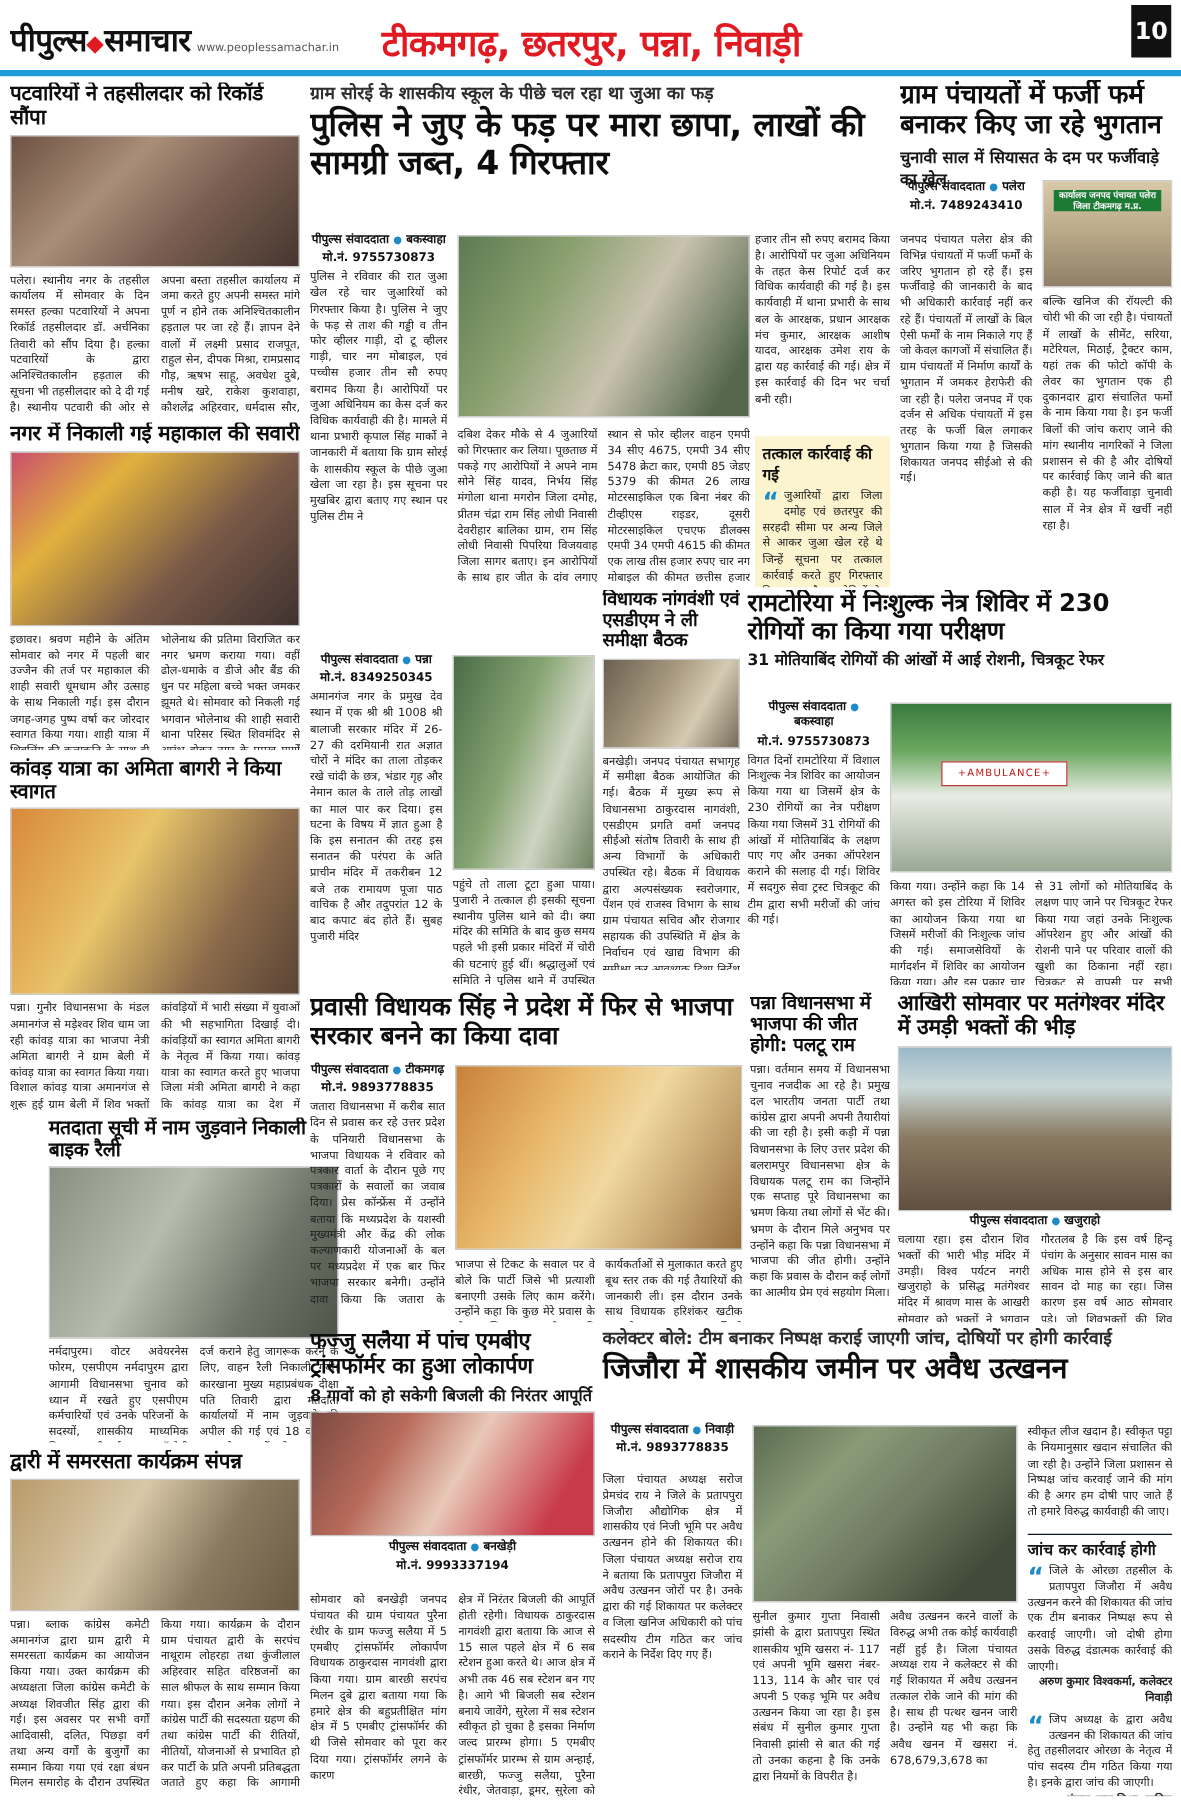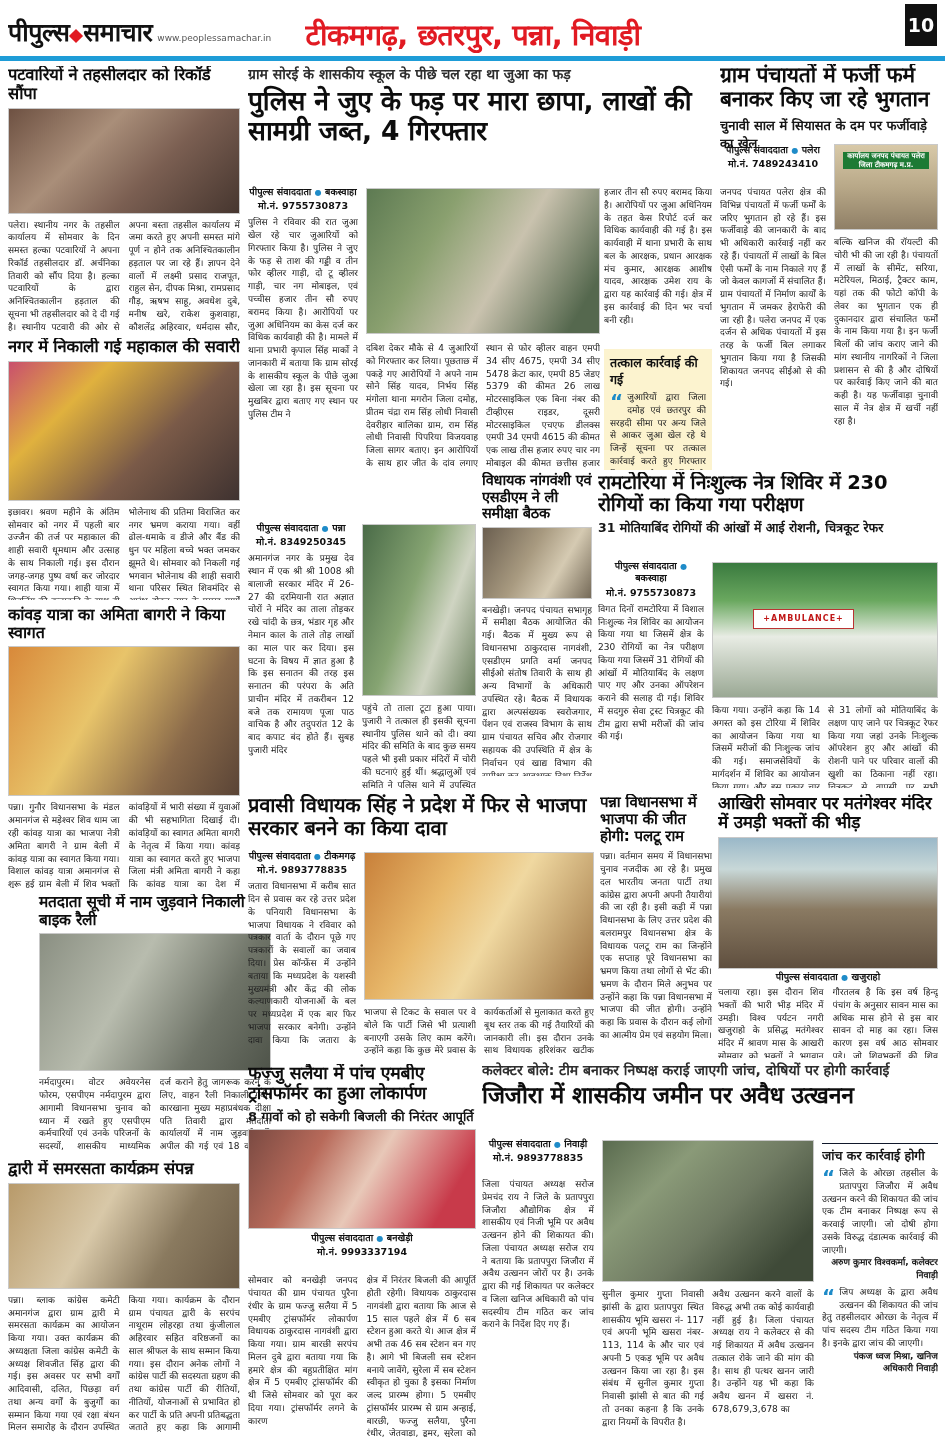--- a/index.html
+++ b/index.html
@@ -31,21 +31,21 @@
   
   .ph-crowd{background:linear-gradient(135deg,#6e5142,#a98e79 35%,#7b5f52 62%,#46362f);}
   .ph-police{background:linear-gradient(120deg,#5d7a52,#8aa06f 30%,#c9c2ae 58%,#55684e 90%);}
   .ph-office{background:linear-gradient(180deg,#d8c9a8,#b8a888 50%,#8f7f66);}
   .ph-mahakal{background:linear-gradient(135deg,#c94f6d,#e0b13e 28%,#7a5a48 62%,#3f3230);}
   .ph-kanwar{background:linear-gradient(120deg,#d8893a,#e8c46a 38%,#8a6a4a 72%,#5a4436);}
   .ph-temple-door{background:linear-gradient(110deg,#4a6b48,#86a472 42%,#cfd4c2 68%,#6d8260);}
   .ph-meeting{background:linear-gradient(120deg,#6b5f50,#a89a80 42%,#d5cab2 68%,#756a58);}
   .ph-ambulance{background:linear-gradient(180deg,#3a7a3f,#6aa85f 28%,#e8ece4 55%,#9aa894);}
   .amb-strip{position:absolute;left:18%;top:34%;width:44%;height:14%;background:#fff;border:1px solid #b33;
-             display:flex;align-items:center;justify-content:center;font-size:8px;font-weight:700;color:#c01818;letter-spacing:1px;}
+             display:flex;align-items:center;justify-content:center;font-size:8px;font-weight:400;color:#c01818;letter-spacing:1px;}
   .ph-bikes{background:linear-gradient(120deg,#8a8f82,#b8bcae 38%,#6f7468 72%,#4f544a);}
   .ph-samarasta{background:linear-gradient(120deg,#b89a6a,#d8c8a8 38%,#8a7a5f 68%,#6a5a45);}
   .ph-bjp{background:linear-gradient(120deg,#c8803a,#e8b86a 32%,#f0d8a0 55%,#9a7040);}
   .ph-temple{background:linear-gradient(180deg,#9ab8c8,#c8d8d8 24%,#8a7a62 55%,#5f4f3f);}
   .ph-stage{background:linear-gradient(120deg,#7a4a42,#b86a5a 28%,#e8c8b8 52%,#c83a4a 85%);}
   .ph-quarry{background:linear-gradient(135deg,#5a6b4f,#8a9a78 28%,#6f7a62 55%,#3f4a38 85%);}
   .sign{position:absolute;left:8%;top:8%;width:84%;height:20%;background:#1d7a34;color:#fff;font-size:7px;
         display:flex;align-items:center;justify-content:center;text-align:center;font-weight:700;}
 </style>
 </head>
@@ -219,20 +219,21 @@
     <div class="hl" style="font-size:23px;margin-top:3px;">जिजौरा में शासकीय जमीन पर अवैध उत्खनन</div>
     <div class="abs" style="left:0;top:78px;width:112px;">
       <div class="byl"><span>पीपुल्स संवाददाता</span> <span class="dot">●</span> <span>निवाड़ी</span></div>
       <div class="phn">मो.नं. 9893778835</div>
     </div>
     <div class="abs bt" style="left:0;top:118px;width:112px;height:259px;">जिला पंचायत अध्यक्ष सरोज प्रेमचंद राय ने जिले के प्रतापपुरा जिजौरा औद्योगिक क्षेत्र में शासकीय एवं निजी भूमि पर अवैध उत्खनन होने की शिकायत की। जिला पंचायत अध्यक्ष सरोज राय ने बताया कि प्रतापपुरा जिजौरा में अवैध उत्खनन जोरों पर है। उनके द्वारा की गई शिकायत पर कलेक्टर व जिला खनिज अधिकारी को पांच सदस्यीय टीम गठित कर जांच कराने के निर्देश दिए गए हैं।</div>
     <div class="photo ph-quarry abs" style="left:120px;top:80px;width:212px;height:142px;"></div>
     <div class="abs bt" style="left:120px;top:228px;width:102px;height:149px;">सुनील कुमार गुप्ता निवासी झांसी के द्वारा प्रतापपुरा स्थित शासकीय भूमि खसरा नं- 117 एवं अपनी भूमि खसरा नंबर- 113, 114 के और चार एवं अपनी 5 एकड़ भूमि पर अवैध उत्खनन किया जा रहा है। इस संबंध में सुनील कुमार गुप्ता निवासी झांसी से बात की गई तो उनका कहना है कि उनके द्वारा नियमों के विपरीत है।</div>
     <div class="abs bt" style="left:230px;top:228px;width:102px;height:149px;">अवैध उत्खनन करने वालों के विरुद्ध अभी तक कोई कार्यवाही नहीं हुई है। जिला पंचायत अध्यक्ष राय ने कलेक्टर से की गई शिकायत में अवैध उत्खनन तत्काल रोके जाने की मांग की है। साथ ही पत्थर खनन जारी है। उन्होंने यह भी कहा कि अवैध खनन में खसरा नं. 678,679,3,678 का</div>
     <div class="abs" style="left:340px;top:80px;width:116px;height:297px;">
+      <div class="bt" style="height:84px;">स्वीकृत लीज खदान है। स्वीकृत पट्टा के नियमानुसार खदान संचालित की जा रही है। उन्होंने जिला प्रशासन से निष्पक्ष जांच करवाई जाने की मांग की है अगर हम दोषी पाए जाते हैं तो हमारे विरुद्ध कार्यवाही की जाए।</div>
       <div class="sub" style="font-size:12.5px;border-top:1px solid #0f172a;padding-top:3px;margin-top:3px;">जांच कर कार्रवाई होगी</div>
       <div class="bt" style="margin-top:3px;"><span class="qicon">“</span><span>जिले के ओरछा तहसील के प्रतापपुरा जिजौरा में अवैध उत्खनन करने की शिकायत की जांच एक टीम बनाकर निष्पक्ष रूप से करवाई जाएगी। जो दोषी होगा उसके विरुद्ध दंडात्मक कार्रवाई की जाएगी।</span></div>
       <div class="bt qattr">अरुण कुमार विश्वकर्मा, कलेक्टर निवाड़ी</div>
       <div class="bt" style="margin-top:4px;"><span class="qicon">“</span><span>जिप अध्यक्ष के द्वारा अवैध उत्खनन की शिकायत की जांच हेतु तहसीलदार ओरछा के नेतृत्व में पांच सदस्य टीम गठित किया गया है। इनके द्वारा जांच की जाएगी।</span></div>
       <div class="bt qattr">पंकज ध्वज मिश्रा, खनिज अधिकारी निवाड़ी</div>
     </div>
   </div>
 
 </div>
 

